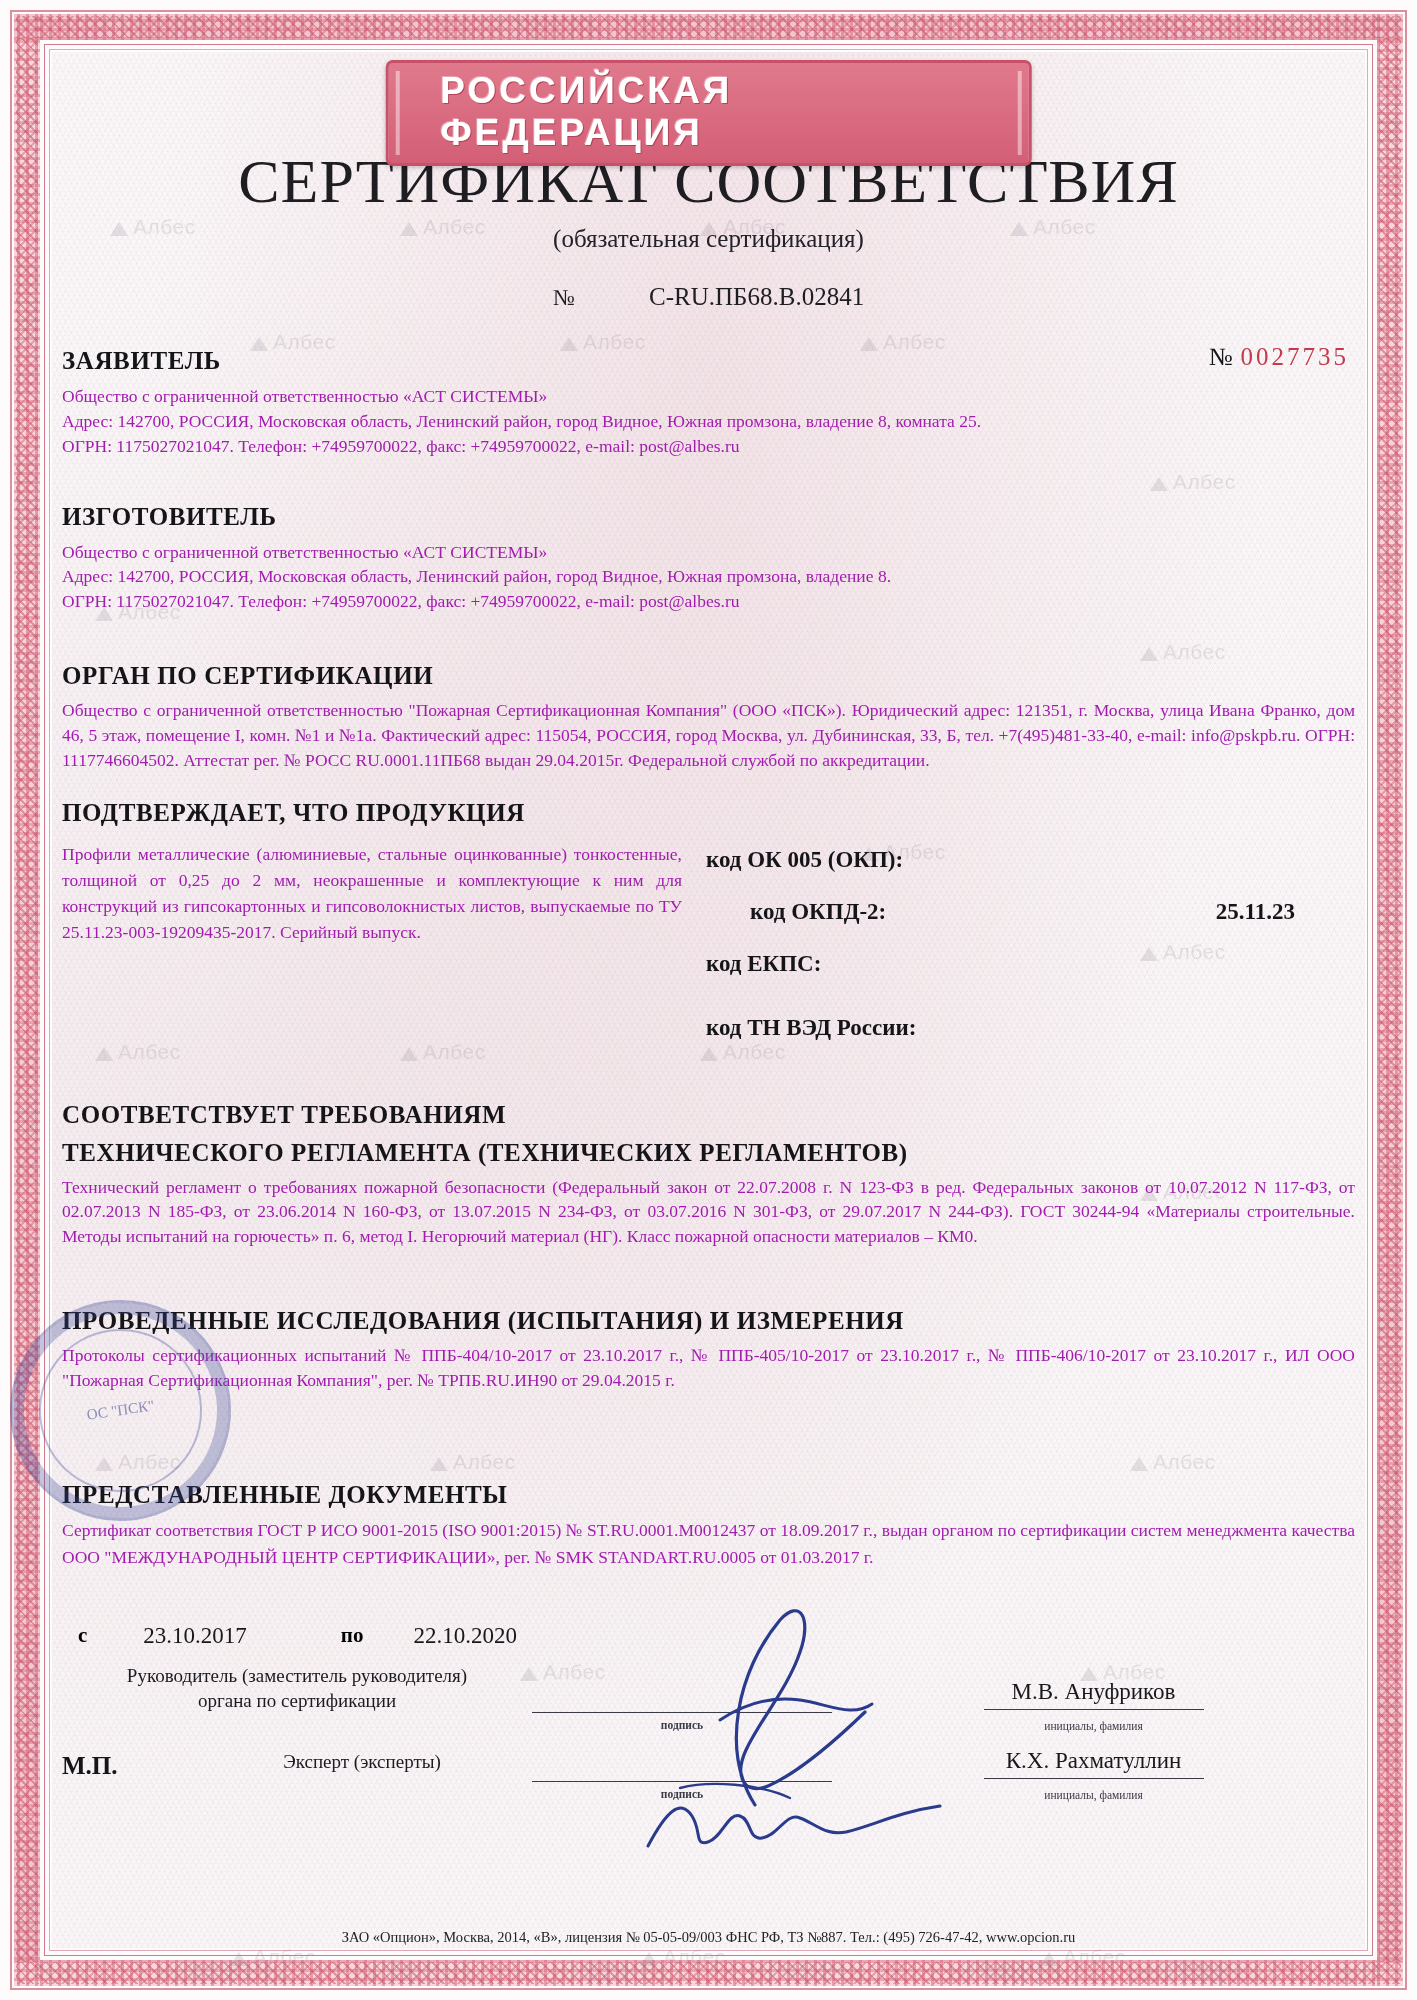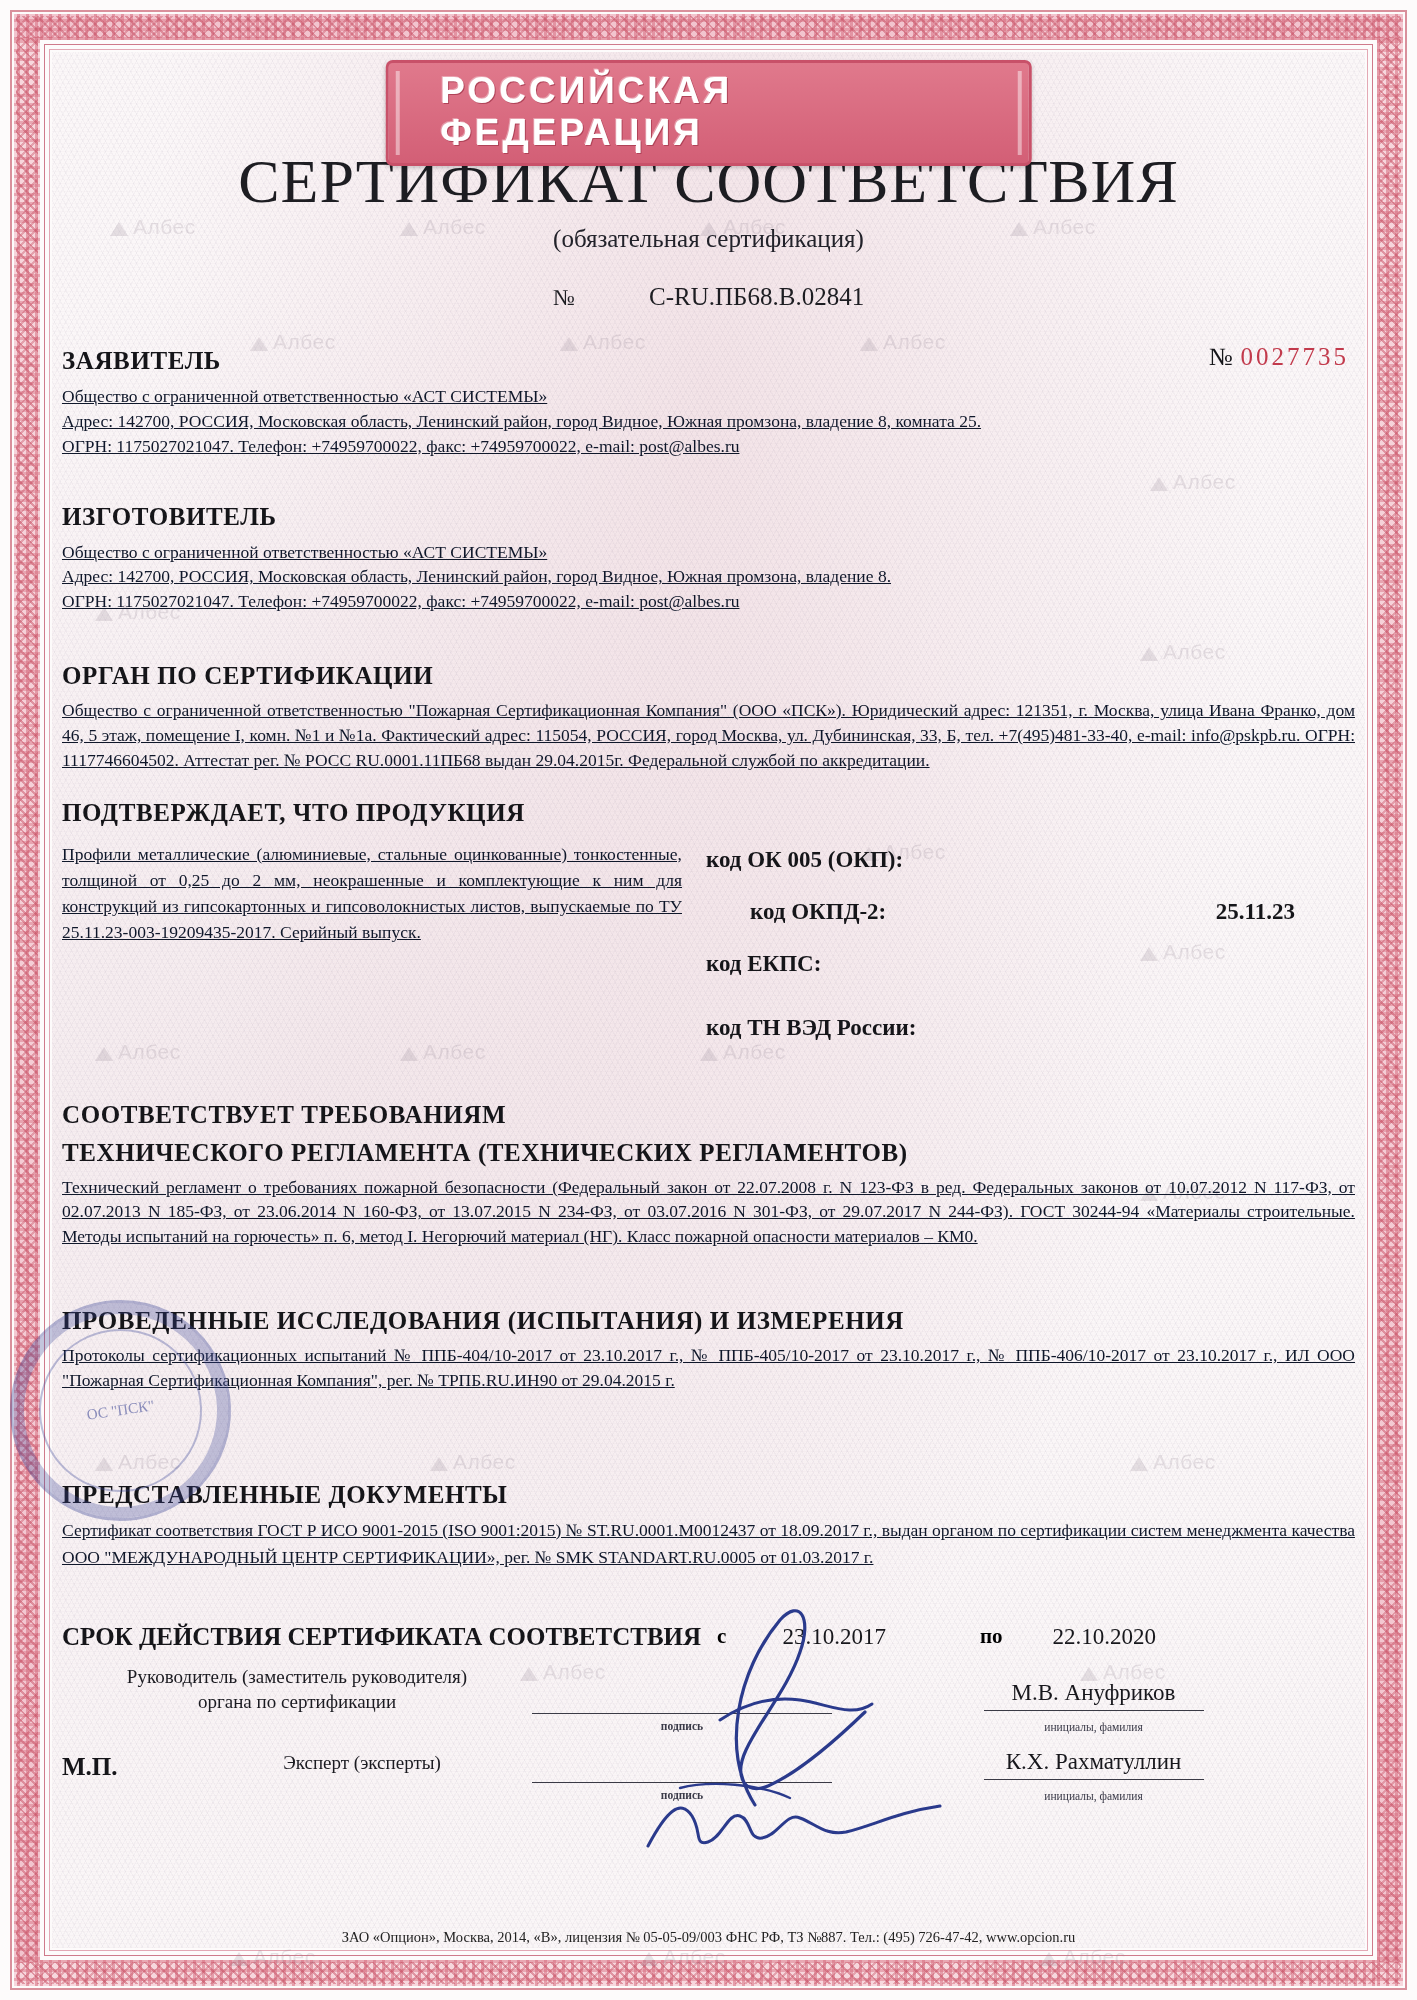--- a/index.html
+++ b/index.html
@@ -91,21 +91,21 @@
            margin-top:18px; font-family:"Liberation Serif", serif; }
   .subtitle { text-align:center; font-size:25px; color:#22222a; margin-top:8px; }
 
   .certno-row { margin-top:30px; text-align:center; font-size:25px; color:#1d1d22; }
   .certno-row .no { margin-right:68px; font-size:23px; }
 
   h2.sect {
      font-size:25px; font-weight:bold; letter-spacing:.6px; color:#151519;
      margin:0; font-family:"Liberation Serif", serif;
   }
-  .body-txt { font-size:17.5px; line-height:1.42; color:#0f172a;text-decoration:underline; }
+  .body-txt { font-size:17.5px; line-height:1.42; color:#a21caf; }
   .body-just { text-align:justify; }
 
   .serial { position:absolute; right:6px; font-size:25px; color:#151519; white-space:nowrap; }
   .serial b { color:#c23a4c; font-family:"Liberation Serif", serif;
               font-weight:normal; letter-spacing:3px; margin-left:8px; }
 
   .row-split { display:flex; gap:24px; }
   .col-left { width:620px; }
   .col-right { flex:1; }
 
@@ -263,21 +263,20 @@
       <h2 class="sect">ПРОВЕДЕННЫЕ ИССЛЕДОВАНИЯ (ИСПЫТАНИЯ) И ИЗМЕРЕНИЯ</h2>
       <div class="body-txt body-just" style="margin-top:8px;">Протоколы сертификационных испытаний № ППБ-404/10-2017 от 23.10.2017 г., № ППБ-405/10-2017 от 23.10.2017 г., № ППБ-406/10-2017 от 23.10.2017 г., ИЛ ООО "Пожарная Сертификационная Компания", рег. № ТРПБ.RU.ИН90 от 29.04.2015 г.</div>
     </div>
 
     <div style="margin-top:88px;">
       <h2 class="sect">ПРЕДСТАВЛЕННЫЕ ДОКУМЕНТЫ</h2>
       <div class="body-txt body-just" style="margin-top:8px; line-height:1.55;">Сертификат соответствия ГОСТ Р ИСО 9001-2015 (ISO 9001:2015) № ST.RU.0001.M0012437 от 18.09.2017 г., выдан органом по сертификации систем менеджмента качества ООО "МЕЖДУНАРОДНЫЙ ЦЕНТР СЕРТИФИКАЦИИ», рег. № SMK STANDART.RU.0005 от 01.03.2017 г.</div>
     </div>
 
     <div class="validity" style="margin-top:52px;">
-      <span class="lab">СРОК ДЕЙСТВИЯ СЕРТИФИКАТА СООТВЕТСТВИЯ</span>
       <span class="small">с</span>
       <span class="date" style="margin-left:40px;">23.10.2017</span>
       <span class="small" style="margin-left:72px;">по</span>
       <span class="date" style="margin-left:34px;">22.10.2020</span>
     </div>
 
     <div class="sig-table">
       <div class="sig-row" style="margin-top:10px;">
         <div class="sig-label">
           <div>Руководитель (заместитель руководителя)</div>

